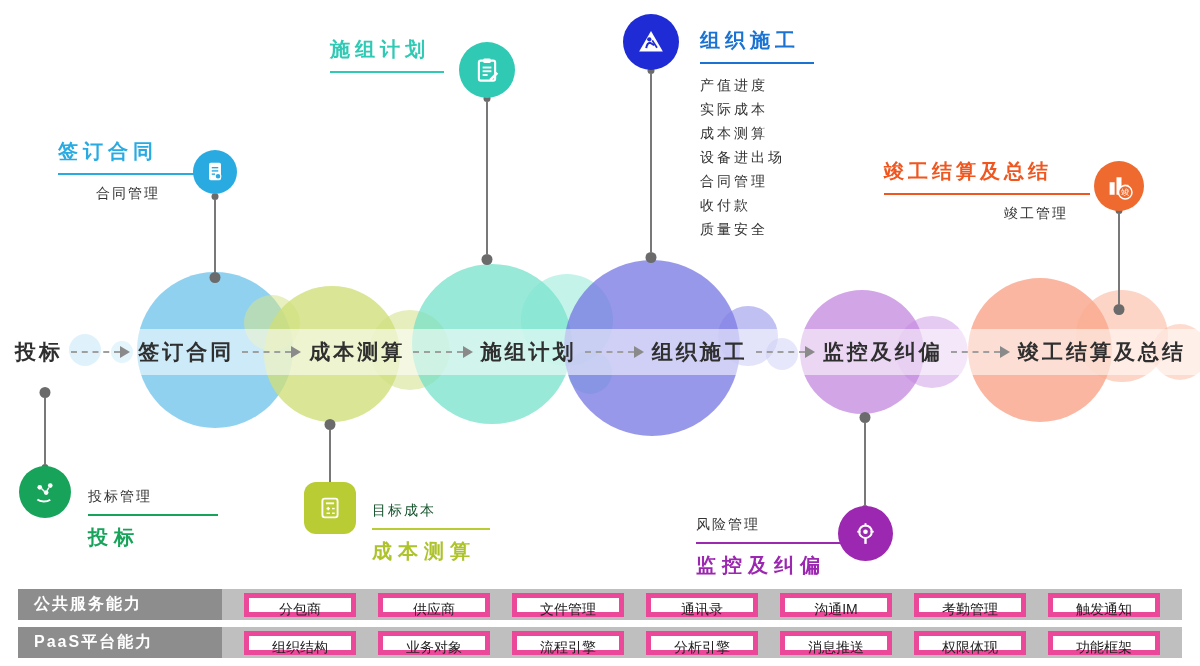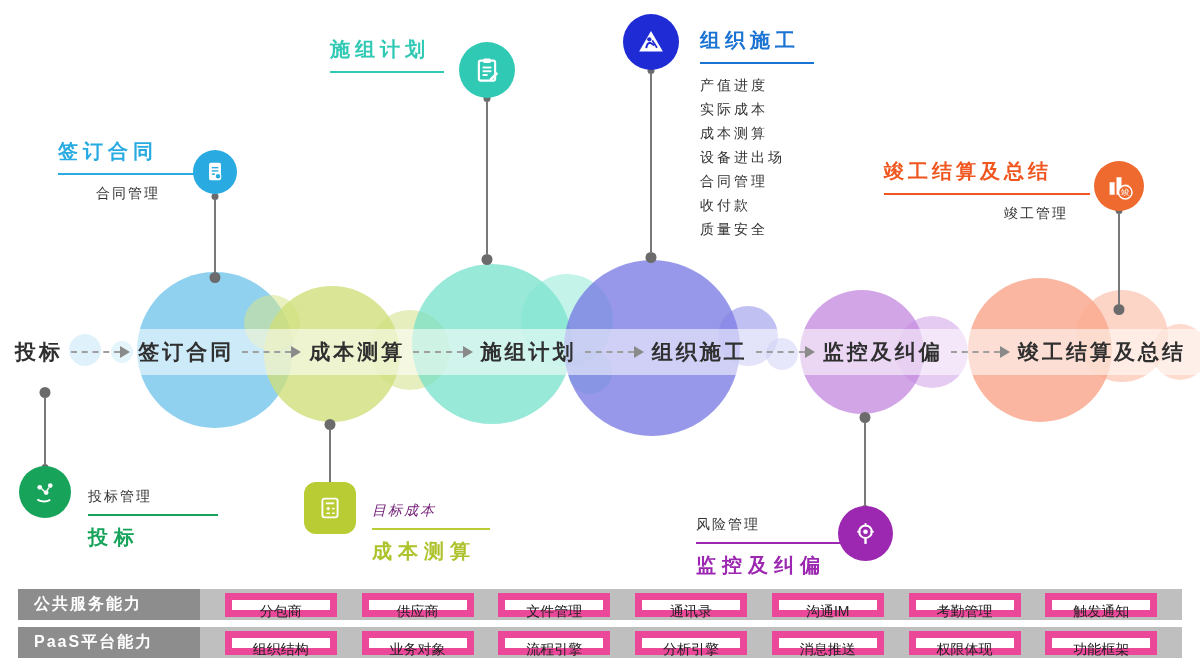--- a/index.html
+++ b/index.html
@@ -53,24 +53,24 @@
   .c-plan       { color:#2fc9b4; border-color:#2fc9b4; }
   .c-construct  { color:#1a73d2; border-color:#1a73d2; }
   .c-completion { color:#f0561f; border-color:#f0561f; }
   .c-bid        { color:#17a45a; border-color:#17a45a; }
   .c-cost       { color:#aec22b; border-color:#b9cc34; }
   .c-monitor    { color:#9c27b0; border-color:#9c27b0; }
 
   
   .svc-row { position:absolute; left:18px; right:18px; height:31px; background:#bfbfbf;
              display:flex; align-items:center; z-index:4; }
-  .svc-header { width:182px; height:100%; background:#8d8d8d; color:#ffffff; font-weight:bold;
+  .svc-header { width:204px; height:100%; background:#8d8d8d; color:#ffffff; font-weight:bold;
                 font-size:16px; letter-spacing:2px; display:flex; align-items:center; padding-left:16px; }
   .svc-items { flex:1; display:flex; justify-content:space-evenly; align-items:center; }
-  .svc-item { width:112px; height:24px; background:#ffffff; border:7px solid #ec4899;
+  .svc-item { width:112px; height:24px; background:#ffffff; border:5px solid #ec4899;
               font-size:14px; color:#222; text-align:center; line-height:22px; }
 </style>
 </head>
 <body>
 
 <div class="canvas">
 
   <div>
     <div class="bubble" style="left:69px;top:334px;width:32px;height:32px;background:rgba(125,203,237,.55);"></div>
     <div class="bubble" style="left:111px;top:341px;width:22px;height:22px;background:rgba(125,203,237,.45);"></div>
@@ -201,21 +201,21 @@
     <span class="co-title c-completion" style="letter-spacing:4px;">竣工结算及总结</span>
     <div class="co-item" style="text-align:right;padding-right:22px;">竣工管理</div>
   </div>
 
   <div class="cb" style="left:88px;top:472px;width:130px;">
     <div class="cb-sub c-bid" style="color:#333;">投标管理</div>
     <div class="cb-title c-bid">投标</div>
   </div>
 
   <div class="cb" style="left:372px;top:486px;width:118px;">
-    <div class="cb-sub c-cost" style="color:#701a75;font-style:italic;">目标成本</div>
+    <div class="cb-sub c-cost" style="color:#14532d;">目标成本</div>
     <div class="cb-title c-cost">成本测算</div>
   </div>
 
   <div class="cb" style="left:696px;top:500px;width:148px;">
     <div class="cb-sub c-monitor" style="color:#333;">风险管理</div>
     <div class="cb-title c-monitor">监控及纠偏</div>
   </div>
 
   <div class="timeline">
     <span class="stage">投标</span>

